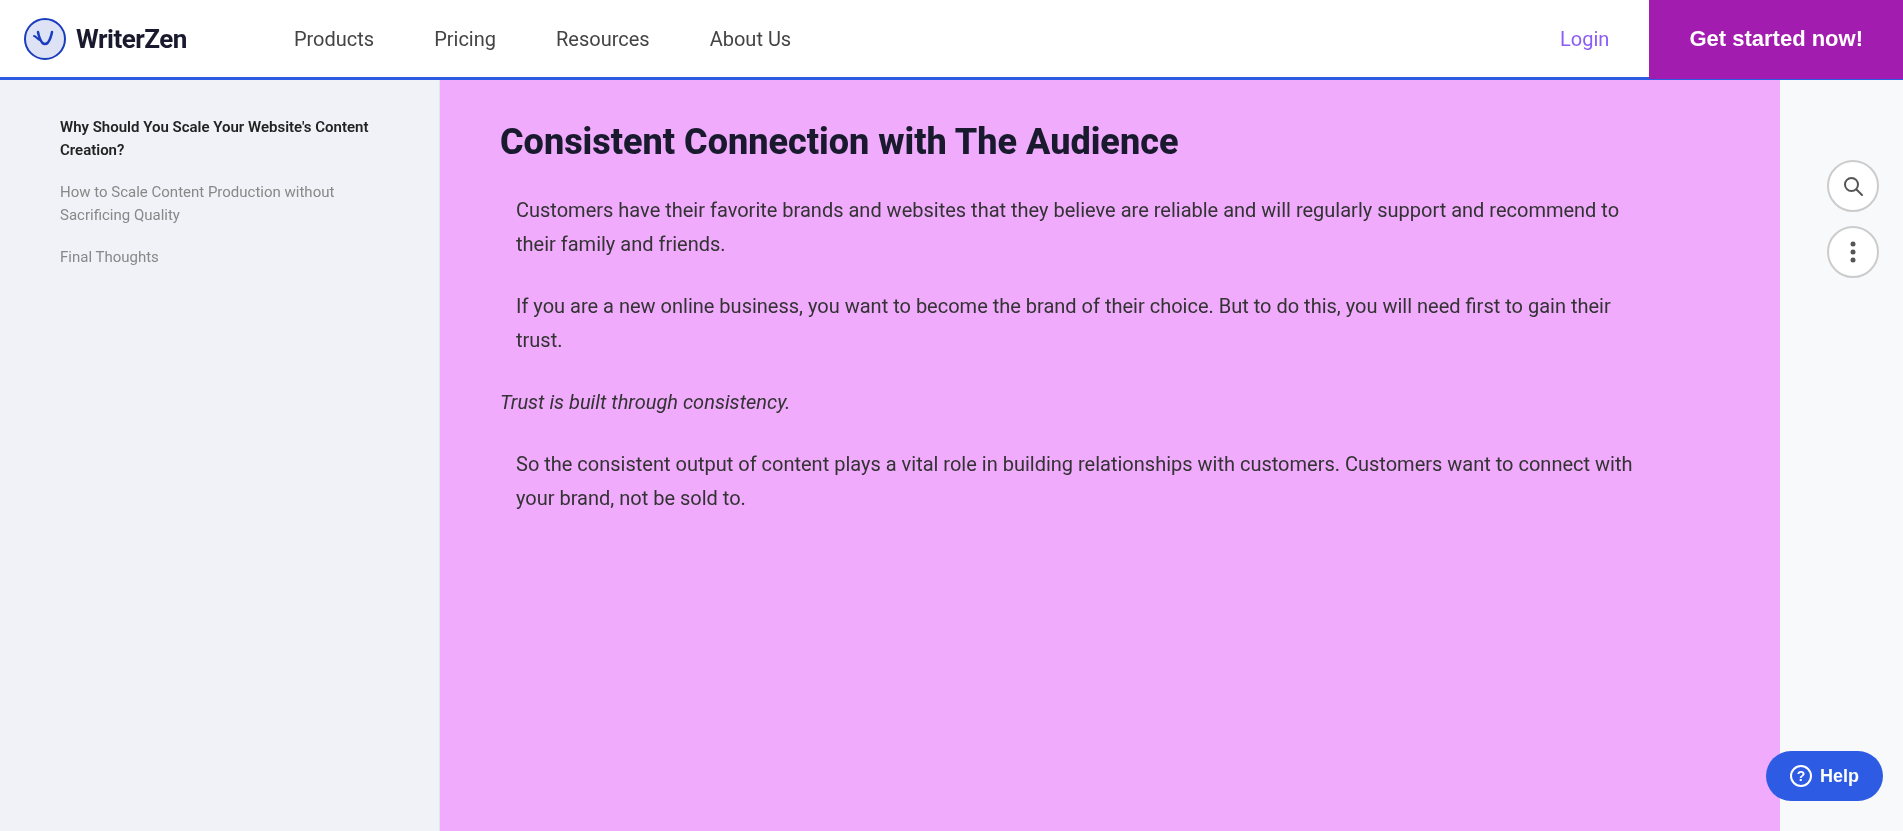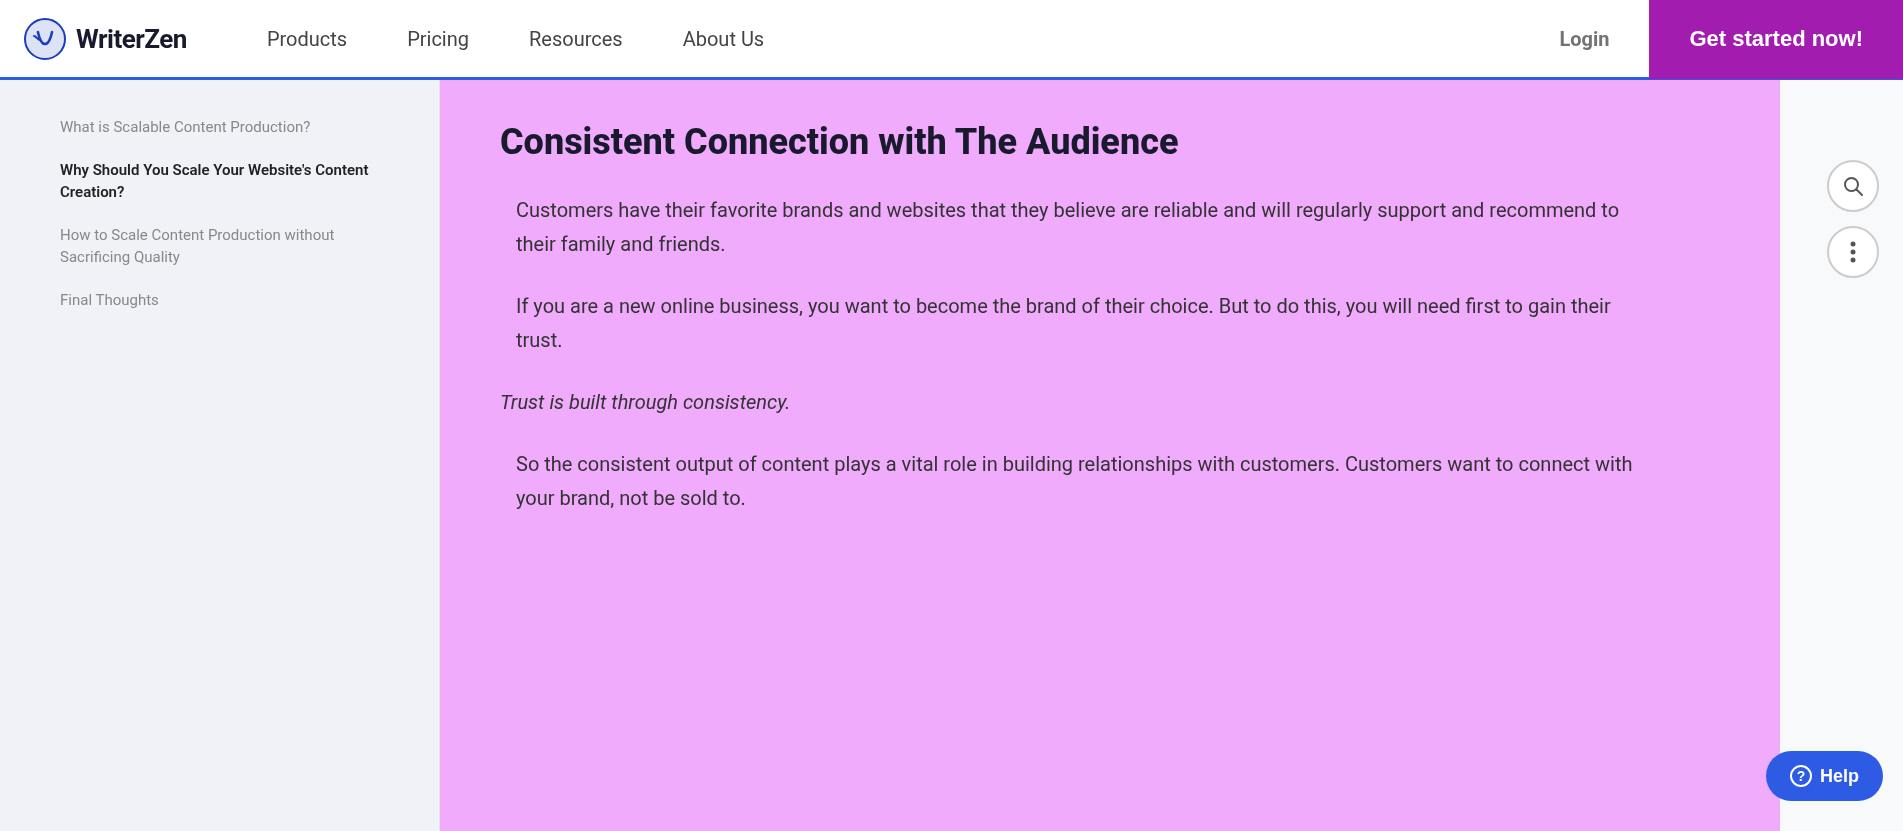--- a/index.html
+++ b/index.html
@@ -20,20 +20,21 @@
     
     .header {
       display: flex;
       align-items: center;
       background: #fff;
       height: 80px;
       padding: 0 0 0 24px;
       border-bottom: 3px solid #2d5be3;
       position: relative;
       z-index: 100;
+      gap: 27px;
     }
 
     .logo-area {
       display: flex;
       align-items: center;
       gap: 10px;
       margin-right: 80px;
       text-decoration: none;
     }
 
@@ -66,24 +67,24 @@
 
     .header-right {
       display: flex;
       align-items: center;
       gap: 20px;
       margin-left: auto;
     }
 
     .login-btn {
       font-size: 20px;
-      color: #737373;
+      color: #8b5cf6;
       cursor: pointer;
       padding: 0 20px;
-      font-weight: 700;
+      font-weight: 400;
     }
 
     .get-started-btn {
       background: #a21caf;
       color: #fff;
       font-size: 22px;
       font-weight: 600;
       padding: 0 40px;
       height: 80px;
       border: none;
@@ -244,21 +245,20 @@
   <div class="header-right">
     <span class="login-btn">Login</span>
     <button class="get-started-btn">Get started now!</button>
   </div>
 </header>
 
 <div class="main-layout">
 
   <aside class="sidebar">
 
-    <div class="toc-item">What is Scalable Content Production?</div>
     <div class="toc-item active">Why Should You Scale Your Website's Content Creation?</div>
     <div class="toc-item">How to Scale Content Production without Sacrificing Quality</div>
     <div class="toc-item">Final Thoughts</div>
   </aside>
 
   <main class="article-content">
 
     <h2 class="article-h2">Consistent Connection with The Audience</h2>
 
     <p class="article-p">Customers have their favorite brands and websites that they believe are reliable and will regularly support and recommend to their family and friends.</p>

